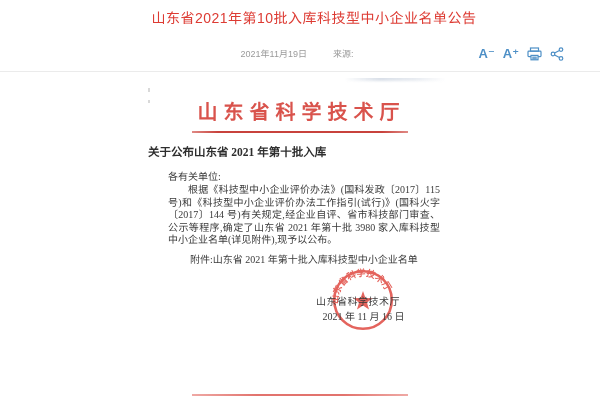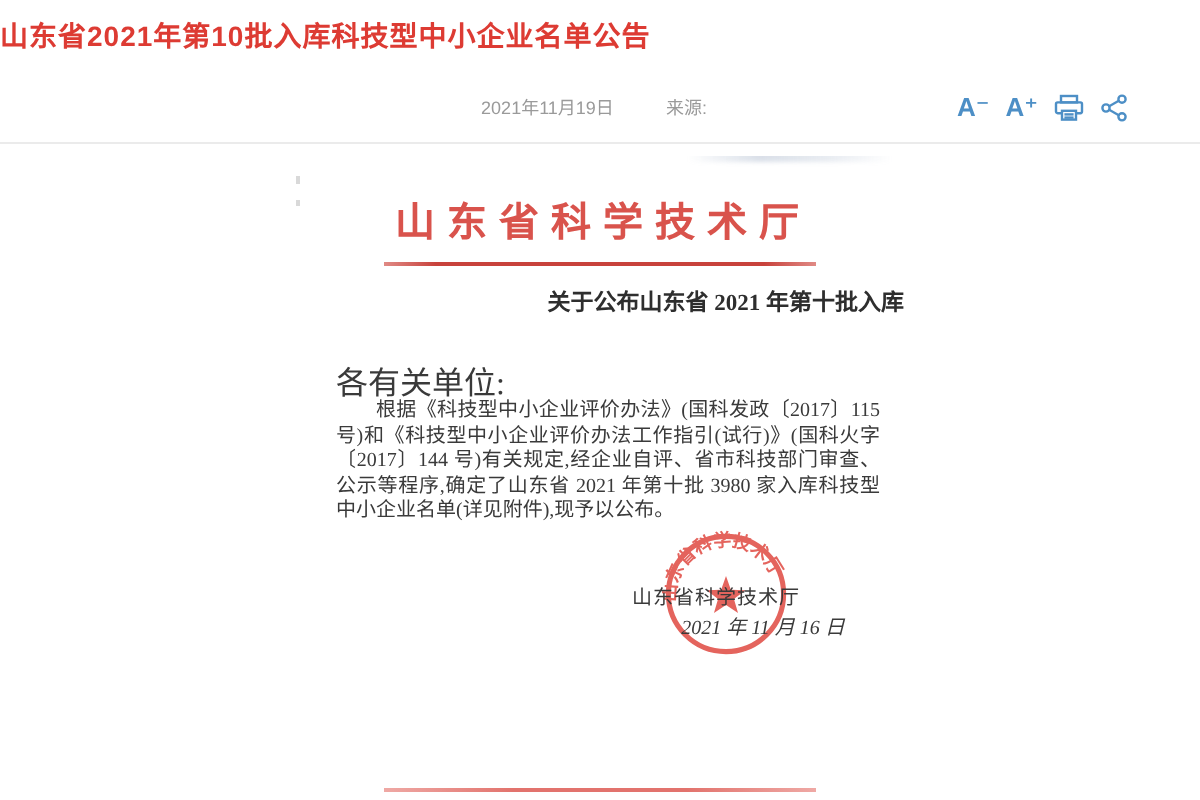--- a/index.html
+++ b/index.html
@@ -3,26 +3,27 @@
 <meta charset="utf-8">
 <style>
   * { margin: 0; padding: 0; box-sizing: border-box; }
   html, body { width: 600px; height: 400px; background: #ffffff; overflow: hidden; }
   body { font-family: "Liberation Sans", "DejaVu Sans", sans-serif; }
 
   .page { width: 600px; height: 400px; position: relative; padding-top: 8px; }
 
   
   .article-title {
-    text-align: left;
+    text-align: center;
     font-size: 14px;
-    font-weight: bold;
+    font-weight: normal;
     color: #dd3b33;
     line-height: 20px;
     letter-spacing: .5px;
+    margin-left: 28px;
   }
   .meta-row {
     position: relative;
     margin-top: 16px;
     height: 20px;
     padding-left: 12px;
   }
   .meta-center {
     display: flex;
     justify-content: center;
@@ -95,29 +96,29 @@
   .red-line.bottom {
     position: absolute;
     top: 316px;
     left: 44px;
     height: 1.5px;
     background: linear-gradient(90deg, #eFa9a5, #e2736d 30%, #e2736d 70%, #efa9a5);
   }
 
   .doc-title {
     margin-top: 11px;
-    text-align: right;
+    text-align: left;
     font-size: 11.5px;
     font-weight: bold;
     color: #2e2e2e;
     line-height: 17px;
   }
 
   .doc-body { padding: 0 12px 0 20px; font-size: 10px; line-height: 12.6px; }
-  .salutation { margin-top: 25px; font-size: 16px; line-height: 13px; padding-left: 20px; }
+  .salutation { margin-top: 9px; font-size: 10px; line-height: 13px; padding-left: 20px; }
   .body-par {
     margin-top: 1px;
     text-indent: 2em;
     text-align: justify;
   }
   .attachment { margin-top: 6px; padding-left: 42px; font-size: 10px; line-height: 13px; }
 
   .signoff { position: relative; margin-top: 2px; height: 112px; }
   .seal {
     position: absolute;
@@ -129,21 +130,21 @@
     opacity: .92;
   }
   .signer, .sign-date {
     position: absolute;
     z-index: 2;
     font-size: 10px;
     text-align: center;
     color: #3a3a3a;
   }
   .signer { top: 25px; left: 145px; width: 130px; letter-spacing: .5px; }
-  .sign-date { top: 40px; left: 166px; width: 135px; font-style: italic; }
+  .sign-date { top: 40px; left: 148px; width: 135px; }
 </style>
 </head>
 <body>
 
 <div class="page">
 
   <h1 class="article-title">山东省2021年第10批入库科技型中小企业名单公告</h1>
 
   <div class="meta-row">
     <div class="meta-center">
@@ -187,20 +188,21 @@
     <div class="doc-title">
       <div>关于公布山东省 2021 年第十批入库</div>
     </div>
 
     <div class="salutation">各有关单位:</div>
 
     <div class="doc-body">
       <p class="body-par">根据《科技型中小企业评价办法》(国科发政〔2017〕115 号)和《科技型中小企业评价办法工作指引(试行)》(国科火字〔2017〕144 号)有关规定,经企业自评、省市科技部门审查、公示等程序,确定了山东省 2021 年第十批 3980 家入库科技型中小企业名单(详见附件),现予以公布。</p>
     </div>
 
+    <div class="attachment">附件:山东省 2021 年第十批入库科技型中小企业名单</div>
 
     <div class="signoff">
       <svg class="seal" viewBox="0 0 100 100">
         <defs>
           <path id="sealArc" d="M 13 64 A 39 39 0 1 1 87 64" fill="none"></path>
         </defs>
         <circle cx="50" cy="50" r="45" fill="none" stroke="#e25750" stroke-width="4"></circle>
         <polygon points="50,36 53.8,46.7 65.2,47.1 56.2,54 59.4,64.9 50,58.5 40.6,64.9 43.8,54 34.8,47.1 46.2,46.7" fill="#e25750"></polygon>
         <text fill="#e25750" font-size="14" font-family="Liberation Serif, DejaVu Serif, serif" font-weight="bold">
           <textPath href="#sealArc" startOffset="8">山东省科学技术厅</textPath>

